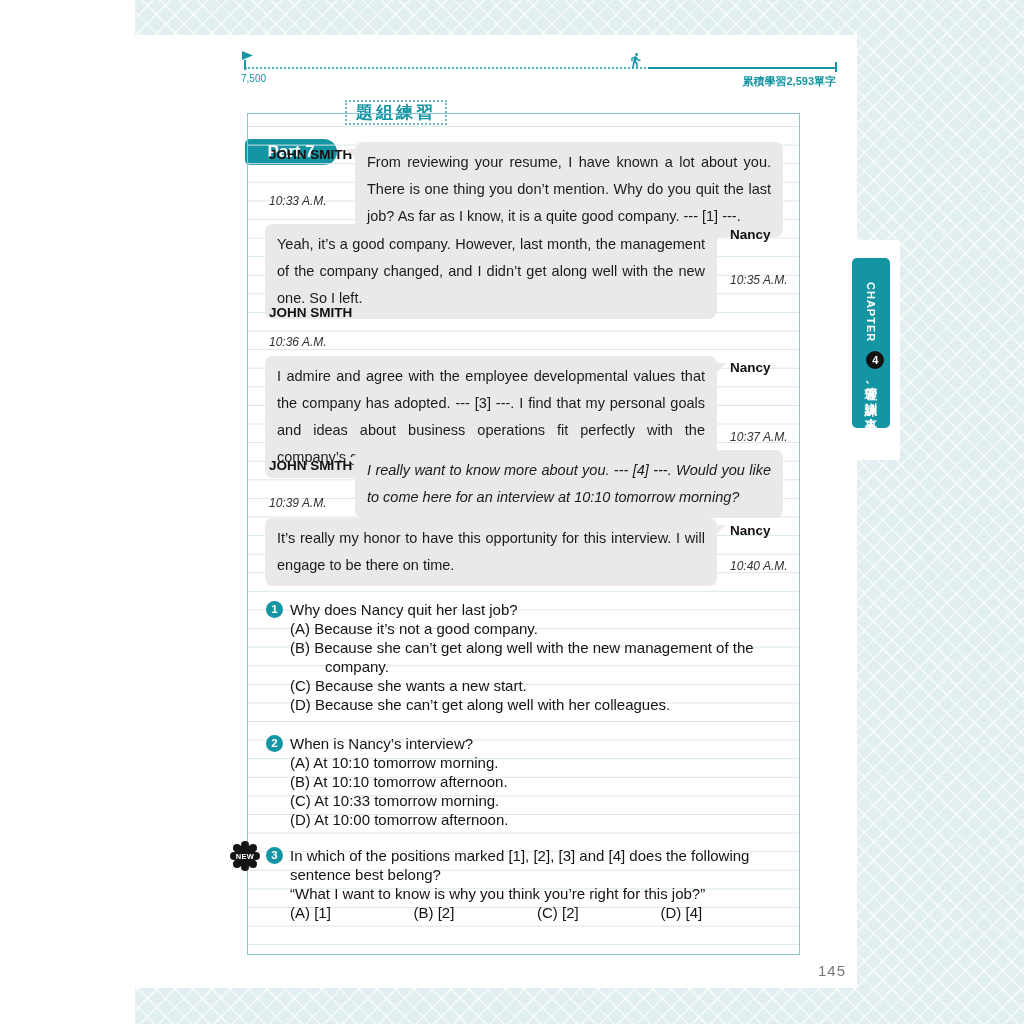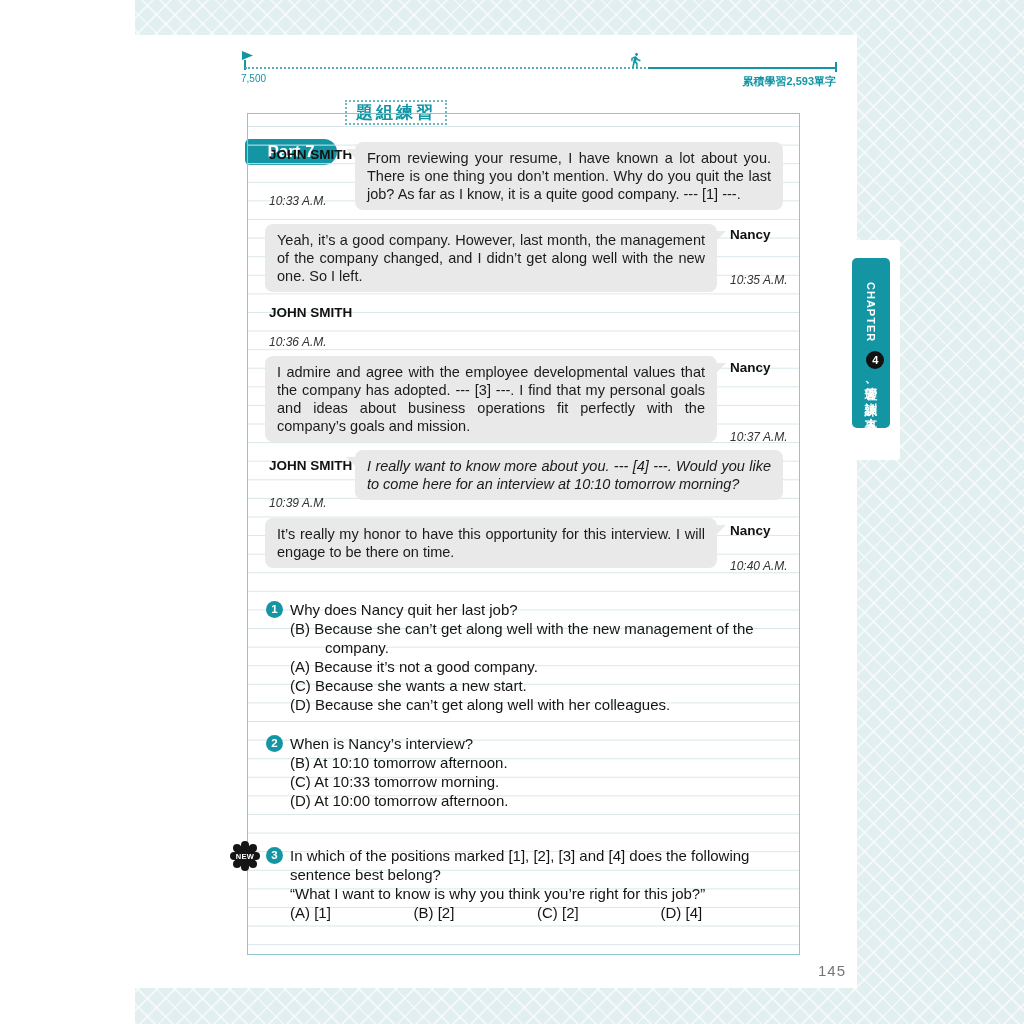--- a/index.html
+++ b/index.html
@@ -34,21 +34,21 @@
   
   .content-box { position:absolute; left:247px; top:113px; width:553px; height:842px;
     border:1px solid #8fc5ce;
     background-image:linear-gradient(to bottom, transparent 0, transparent 17.4px, #d9e7ea 17.4px, #d9e7ea 18.6px);
     background-size:100% 18.6px; background-position:0 13px; }
 
   
   .sender { position:absolute; font-size:13.5px; font-weight:bold; color:#111; }
   .stamp { position:absolute; font-size:12px; color:#333;font-style:italic; }
   .bubble { position:absolute; background:#e9e9e9; border-radius:8px; padding:7px 12px;
-    font-size:14.5px; line-height:18px; text-align:justify; color:#1b1b1b; }
+    font-size:14.5px; line-height:27px; text-align:justify; color:#1b1b1b; }
   .bubble.from-left::before { content:""; position:absolute; left:-9px; top:7px; width:0; height:0;
     border-right:10px solid #e9e9e9; border-bottom:10px solid transparent; }
   .bubble.from-right::before { content:""; position:absolute; right:-9px; top:7px; width:0; height:0;
     border-left:10px solid #e9e9e9; border-bottom:10px solid transparent; }
   .bubble.w-left { left:107px; width:428px; }
   .bubble.w-right { left:17px; width:452px; }
 
   
   .question { position:absolute; left:42px; width:494px; font-size:15px; line-height:19px; color:#141414; }
   .q-circle { position:absolute; left:-24px; top:1px; width:17px; height:17px; border-radius:50%;
@@ -131,29 +131,30 @@
   <div class="bubble from-left w-left" style="top:336px;font-style:italic;">I really want to know more about you. --- [4] ---. Would you like to come here for an interview at 10:10 tomorrow morning?</div>
   <div class="stamp" style="left:21px;top:382px;">10:39 A.M.</div>
 
   <div class="bubble from-right w-right" style="top:404px;">It’s really my honor to have this opportunity for this interview. I will engage to be there on time.</div>
   <div class="sender" style="left:482px;top:409px;">Nancy</div>
   <div class="stamp" style="left:482px;top:445px;">10:40 A.M.</div>
 
   <div class="question" style="top:486px;">
     <span class="q-circle">1</span>
     <div>Why does Nancy quit her last job?</div>
+    <div class="opt">(A) Because it’s not a good company.</div>
     <div class="opt">(B) Because she can’t get along well with the new management of the company.</div>
-    <div class="opt">(A) Because it’s not a good company.</div>
     <div class="opt">(C) Because she wants a new start.</div>
     <div class="opt">(D) Because she can’t get along well with her colleagues.</div>
   </div>
 
   <div class="question" style="top:620px;">
     <span class="q-circle">2</span>
     <div>When is Nancy’s interview?</div>
+    <div class="opt">(A) At 10:10 tomorrow morning.</div>
     <div class="opt">(B) At 10:10 tomorrow afternoon.</div>
     <div class="opt">(C) At 10:33 tomorrow morning.</div>
     <div class="opt">(D) At 10:00 tomorrow afternoon.</div>
   </div>
 
   <div class="question" style="top:732px;">
     <span class="new-badge">
       <span class="seal"></span>
       <span class="txt">NEW</span>
     </span>

